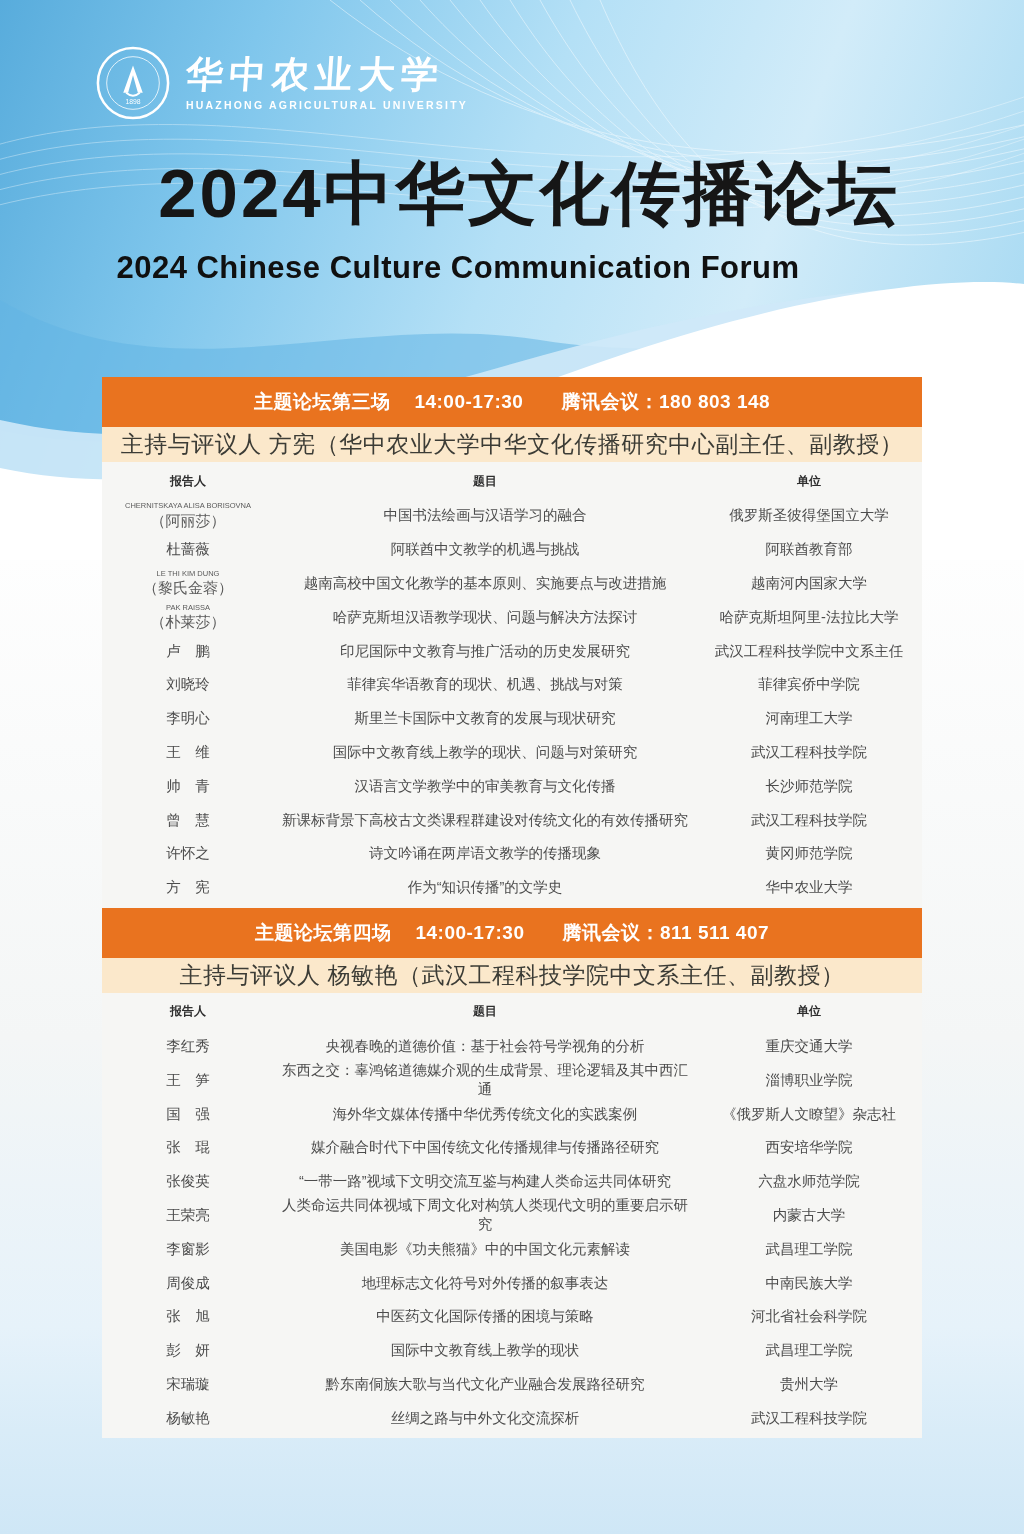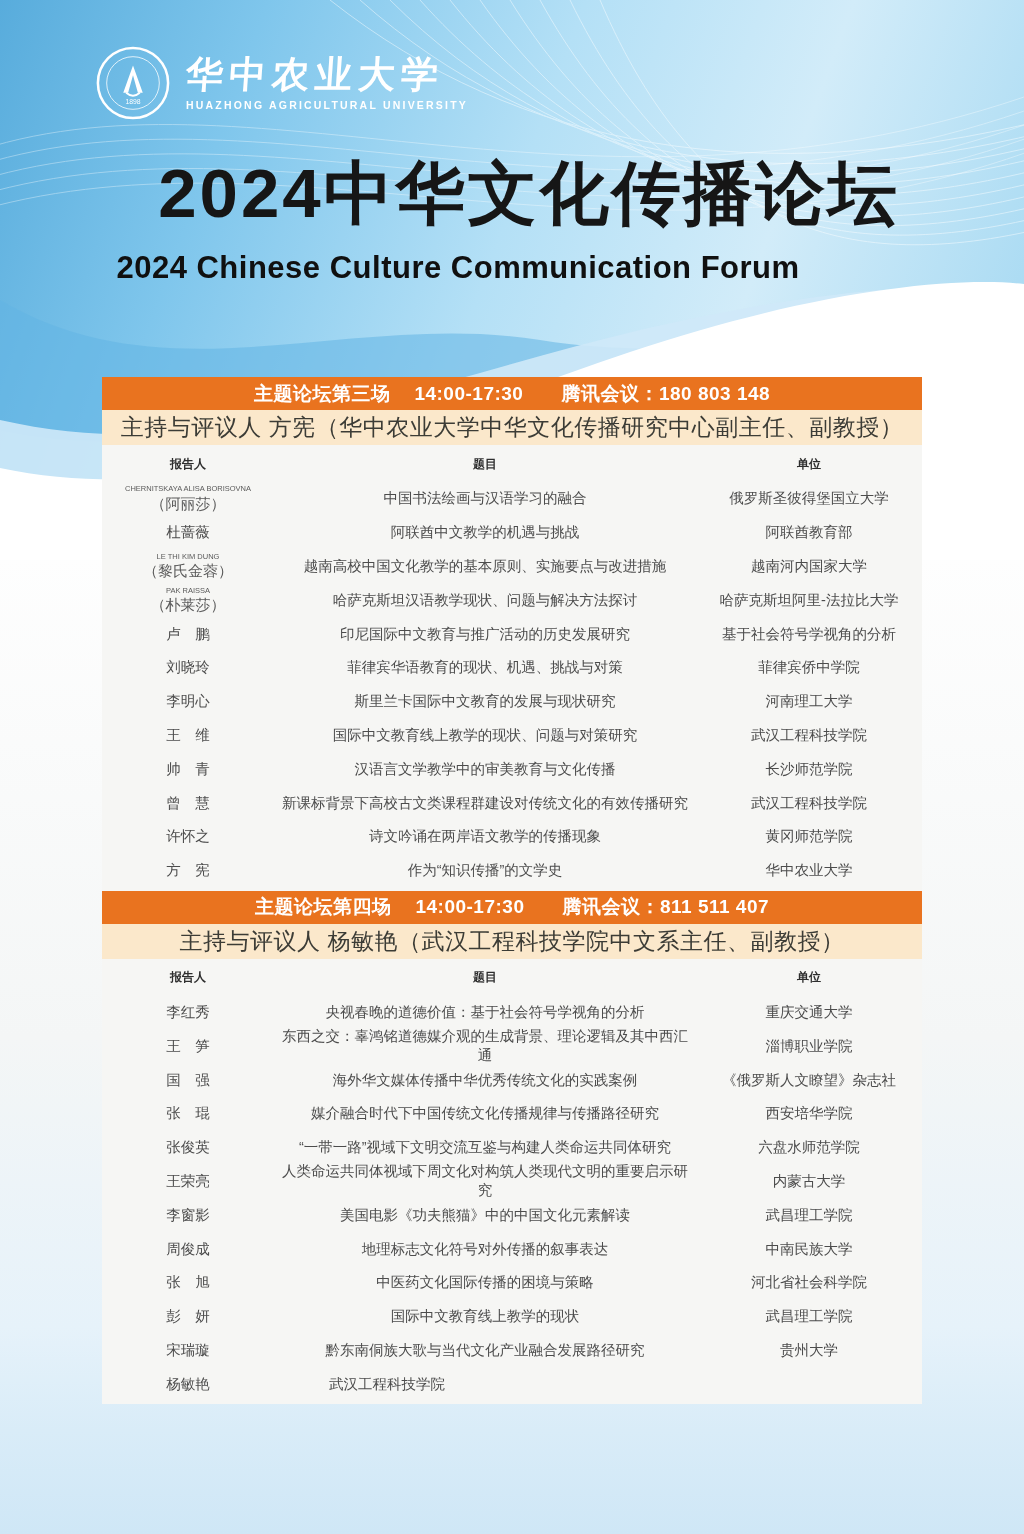--- a/index.html
+++ b/index.html
@@ -28,21 +28,21 @@
     position:absolute;top:156px;left:17px;width:1024px;text-align:center;z-index:3;
     font-size:69px;font-weight:900;color:#161616;letter-spacing:3px;line-height:1.1;
   }
   .title-en{
     position:absolute;top:250px;left:0;width:916px;text-align:center;z-index:3;
     font-size:31px;font-weight:800;color:#101010;letter-spacing:0.5px;
   }
   
   .content{position:absolute;left:102px;top:377px;width:820px;z-index:4;}
   .bar-orange{
-    height:33px;background:#e9731f;color:#ffffff;
+    height:50px;background:#e9731f;color:#ffffff;
     display:flex;align-items:center;justify-content:center;
     font-weight:700;font-size:19px;letter-spacing:0.5px;
   }
   .bar-orange .b-time{margin-left:24px;}
   .bar-orange .b-meet{margin-left:38px;}
   .bar-host{
     height:35px;background:#fbe8cb;color:#3c3c36;
     display:flex;align-items:center;justify-content:center;
     font-size:23px;letter-spacing:0.5px;
   }
@@ -160,21 +160,21 @@
             <div class="c-topic">哈萨克斯坦汉语教学现状、问题与解决方法探讨</div>
             <div class="c-unit">哈萨克斯坦阿里-法拉比大学</div>
           </div>
 
           <div class="trow">
             <div class="c-name">
               <span class="nm">卢　鹏</span>
               
             </div>
             <div class="c-topic">印尼国际中文教育与推广活动的历史发展研究</div>
-            <div class="c-unit">基于社会符号学视角的分析</div>
+            <div class="c-unit">武汉工程科技学院中文系主任</div>
           </div>
 
           <div class="trow">
             <div class="c-name">
               <span class="nm">刘晓玲</span>
               
             </div>
             <div class="c-topic">菲律宾华语教育的现状、机遇、挑战与对策</div>
             <div class="c-unit">菲律宾侨中学院</div>
           </div>
@@ -348,19 +348,20 @@
             </div>
             <div class="c-topic">黔东南侗族大歌与当代文化产业融合发展路径研究</div>
             <div class="c-unit">贵州大学</div>
           </div>
 
           <div class="trow">
             <div class="c-name">
               <span class="nm">杨敏艳</span>
               
             </div>
+            <div class="c-topic">丝绸之路与中外文化交流探析</div>
             <div class="c-unit">武汉工程科技学院</div>
           </div>
         </div>
     </div>
   </div>
 
 </div>
 
 </body></html>

